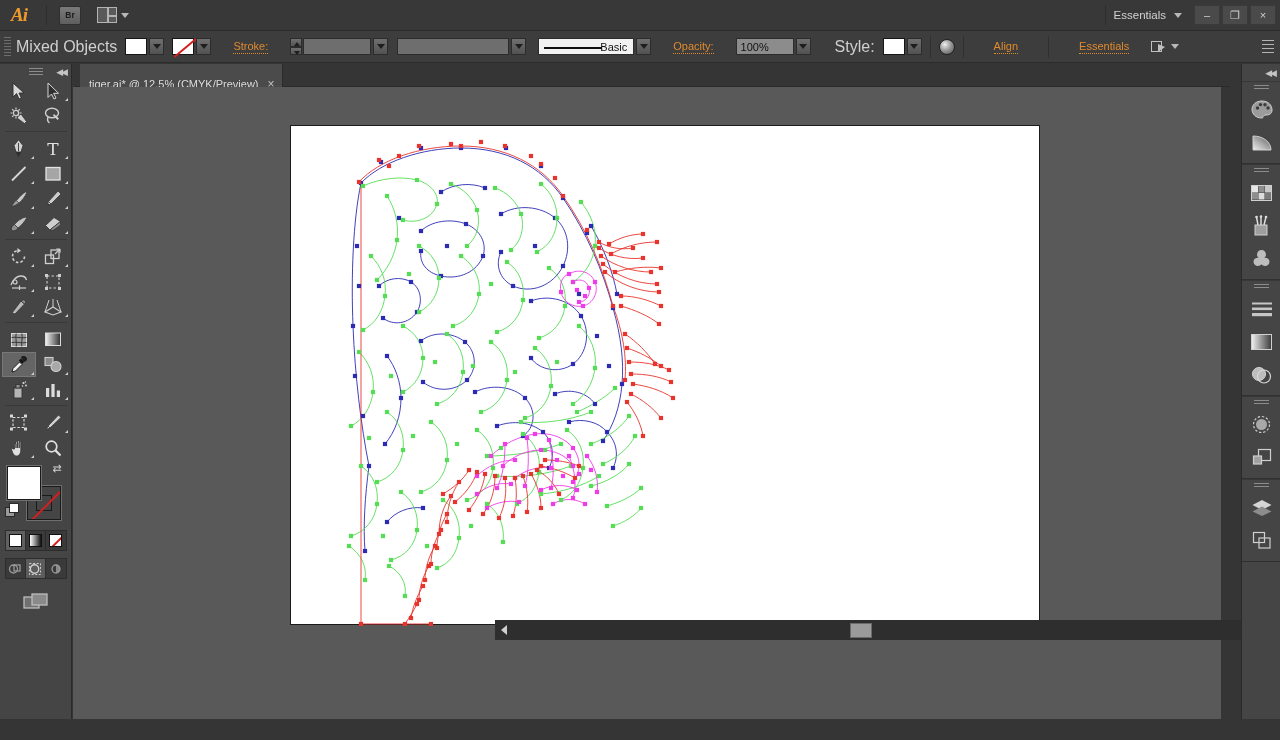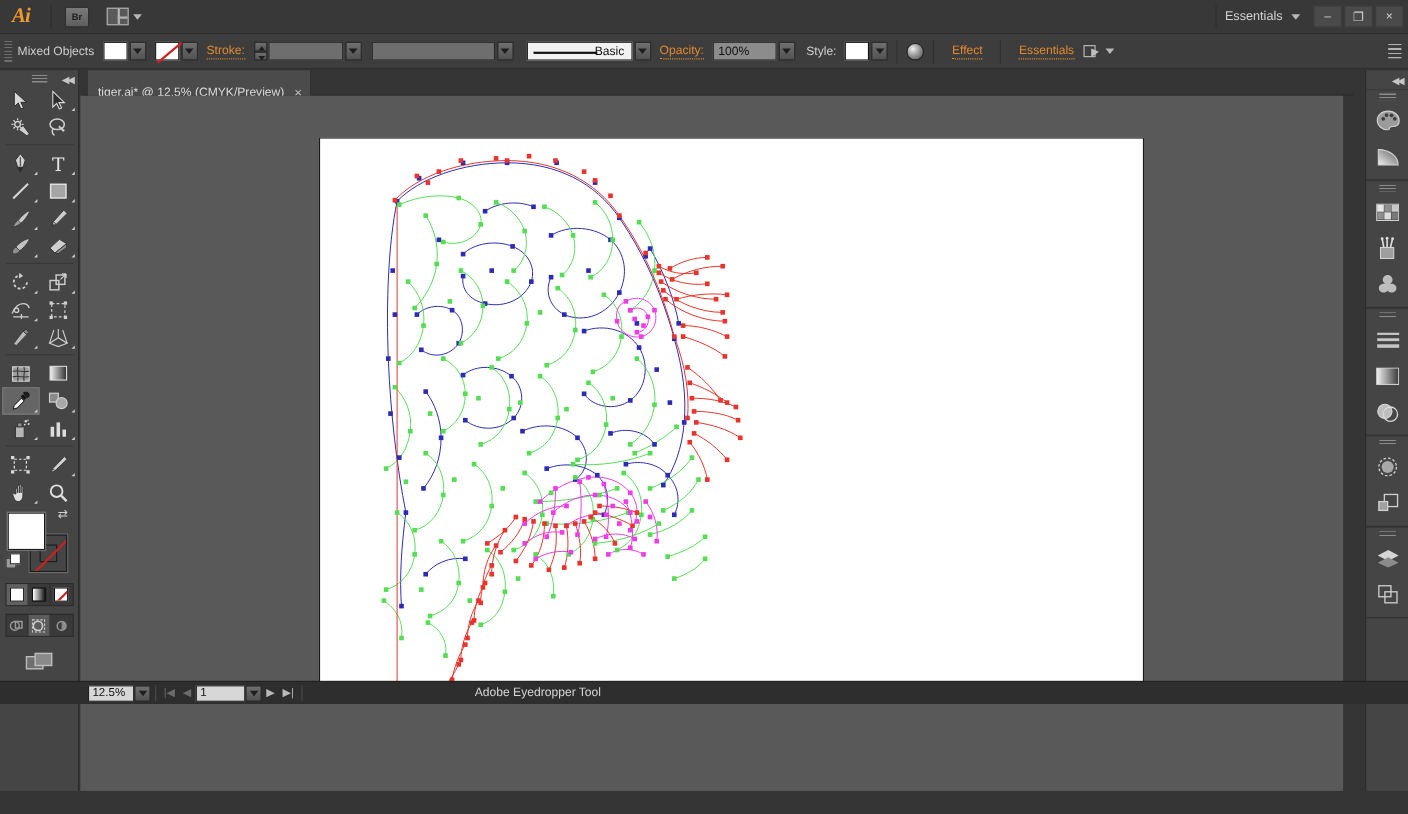--- a/index.html
+++ b/index.html
@@ -52,23 +52,23 @@
 
   
   .ctrlbar {
     position:absolute; left:0; top:31px; width:1280px; height:32px;
     background:#3d3d3d; display:flex; align-items:center;
     border-bottom:1px solid #2b2b2b; padding-left:4px;
   }
   .grip { width:7px; height:20px; margin-right:5px;
     background:repeating-linear-gradient(to bottom,#6d6d6d 0 1px,transparent 1px 3px);
   }
-  .ctrl-label { font-size:11px; color:#cfcfcf; margin-right:8px; white-space:nowrap; }
+  .ctrl-label { font-size:16px; color:#cfcfcf; margin-right:8px; white-space:nowrap; }
   .ctrl-link {
-    font-size:11px; color:#e08a2e; margin:0 8px;
+    font-size:11px; color:#e08a2e; margin:0 22px;
     border-bottom:1px dotted #e08a2e; line-height:13px;
   }
   .sw-box {
     width:22px; height:17px; border:1px solid #161616; background:#fff; position:relative;
   }
   .sw-none { background:#fff; }
   .sw-none:after {
     content:""; position:absolute; left:-2px; top:50%; width:28px; height:1.6px;
     background:#d21f1f; transform:rotate(-40deg); transform-origin:center;
   }
@@ -299,30 +299,30 @@
     <div class="dd-arrow">
         <i></i>
       </div>
 
     <div class="ctrl-link">Opacity:</div>
     <div class="fld" style="width:58px">100%</div>
     <div class="dd-arrow">
         <i></i>
       </div>
 
-    <div class="ctrl-label" style="margin-left:10px">Style:</div>
+    <div class="ctrl-label" style="margin-left:24px">Style:</div>
     <div class="sw-box"></div>
     <div class="dd-arrow">
         <i></i>
       </div>
 
     <div class="ctrl-sep"></div>
     <div class="rec-circle"></div>
     <div class="ctrl-sep"></div>
-    <div class="ctrl-link">Effect</div>
+    <div class="ctrl-link">Align</div>
     <div class="ctrl-sep"></div>
     <div class="ctrl-link">Essentials</div>
     <div class="aa-ico"></div>
     <div class="caret-d"></div>
     <div class="panel-menu-r"></div>
   </div>
 
   <div class="tabbar">
     <div class="doctab">
       <span class="t">tiger.ai* @ 12.5% (CMYK/Preview)</span>
@@ -1247,31 +1247,14 @@
       </div>
       <div class="dicon">
         <svg width="20" height="19" viewBox="0 0 20 19">
           <rect x="1.5" y="1.5" width="11" height="10" fill="none" stroke="#cfcfcf" stroke-width="1.2"></rect>
           <rect x="7" y="7" width="11" height="10" fill="none" stroke="#cfcfcf" stroke-width="1.2"></rect>
         </svg>
       </div>
     </div>
   </div>
 
-  <div class="statusbar">
-    <div class="sb-zoom">12.5%</div>
-    <div class="sb-dd">
-        <i></i>
-      </div>
-    <div class="sb-vsep"></div>
-    <div class="navbtn">|◀</div>
-    <div class="navbtn">◀</div>
-    <div class="sb-page">1</div>
-    <div class="sb-dd">
-        <i></i>
-      </div>
-    <div class="navbtn en">▶</div>
-    <div class="navbtn en">▶|</div>
-    <div class="sb-vsep"></div>
-    <div class="sb-tool">Adobe Eyedropper Tool</div>
-  </div>
 
 </div>
 
 </body></html>

